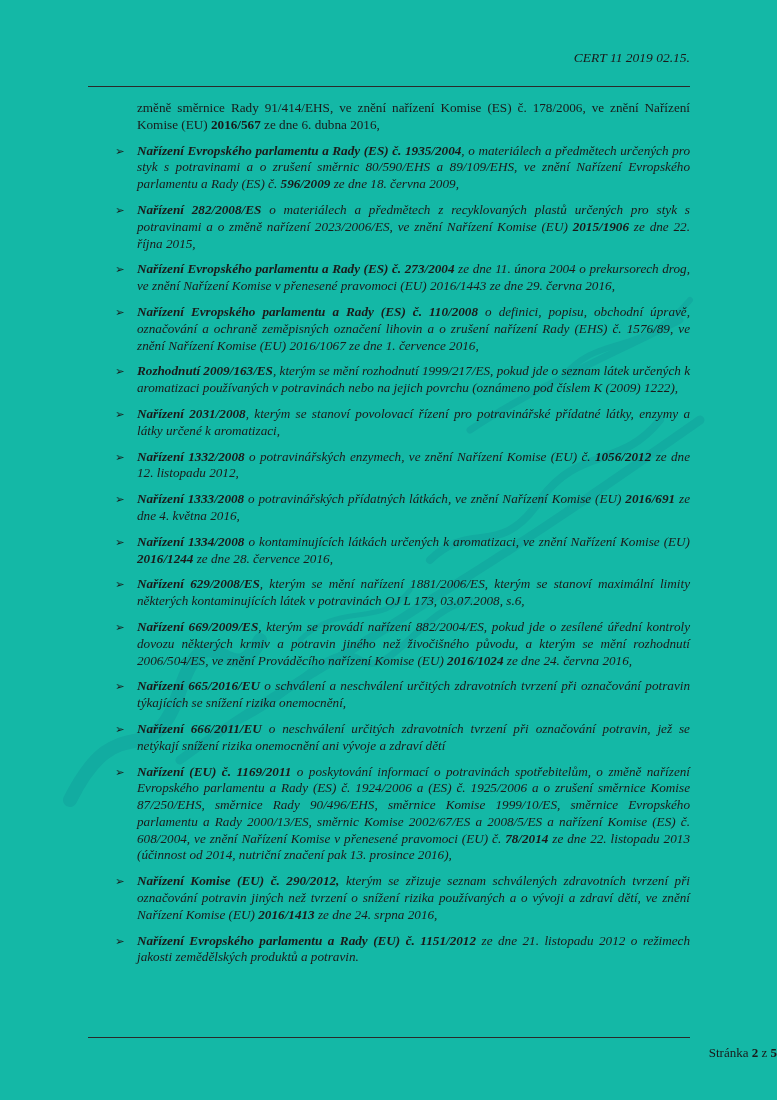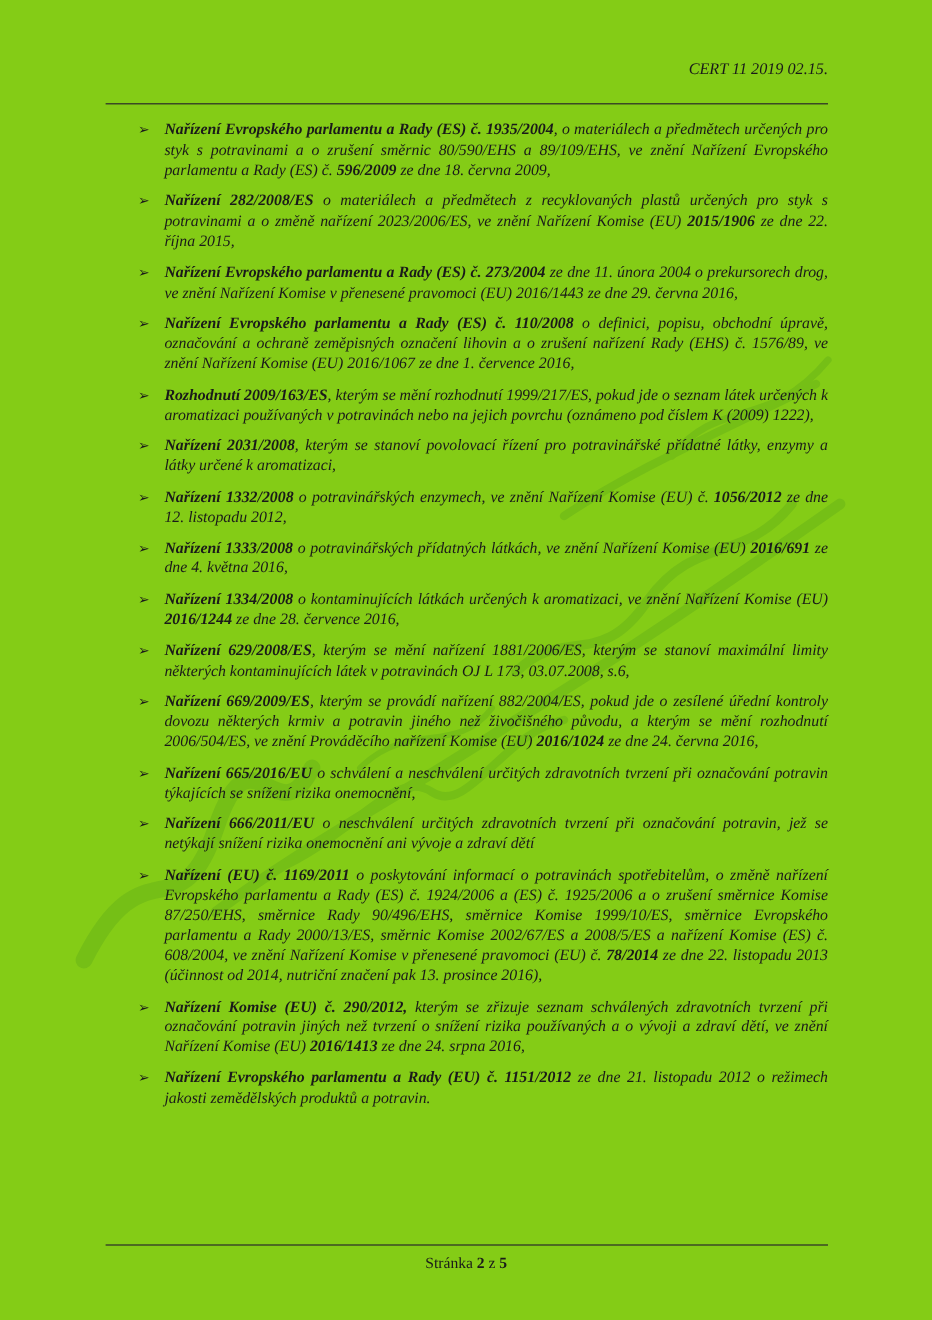--- a/index.html
+++ b/index.html
@@ -1,19 +1,19 @@
 <!DOCTYPE html>
 <html><head>
 <meta charset="utf-8">
 <style>
   html,body{margin:0;padding:0;background:#ffffff;}
   .page{
     position:relative;
     width:777px;height:1100px;
-    background:#84cc16;
+    background:#14b8a6;
     font-family:"Liberation Serif", serif;
     color:#1a1a1a;
     overflow:hidden;
   }
   .header{
     position:absolute;top:50px;left:88px;right:87px;
     text-align:right;
     font-style:italic;
     font-size:13.5px;
   }
@@ -46,21 +46,21 @@
     text-align:justify;
     font-style:italic;
   }
   .b{font-weight:bold;}
   .rule-bottom{
     position:absolute;top:1037px;left:88px;right:87px;
     border-bottom:1.4px solid #2a2a2a;
   }
   .footer{
     position:absolute;top:1045px;left:0;width:100%;
-    text-align:center;
+    text-align:right;
     font-size:13px;
   }
   .watermark{
     position:absolute;top:0;left:0;width:777px;height:1100px;
     pointer-events:none;
     z-index:2;
     mix-blend-mode:multiply;
     opacity:0.55;
   }
   .content,.header,.footer{z-index:1;}
@@ -80,20 +80,21 @@
       <path d="M560 380 C 600 330, 640 360, 690 300" stroke-width="6"></path>
       <path d="M300 640 C 340 600, 380 630, 410 590" stroke-width="5"></path>
     </g>
   </svg>
 
   <div class="header">CERT 11 2019 02.15.</div>
   <div class="rule-top"></div>
 
   <div class="content">
 
+    <p class="intro"><span>změně směrnice Rady 91/414/EHS, ve znění nařízení Komise (ES) č. 178/2006, ve znění Nařízení Komise (EU) </span><span class="b">2016/567</span><span> ze dne 6. dubna 2016,</span></p>
 
     <div>
         <div class="reg-item">
           <span class="bullet">➢</span>
           <div class="reg-text"><span class="b">Nařízení Evropského parlamentu a Rady (ES) č. 1935/2004</span><span>, o materiálech a předmětech určených pro styk s potravinami a o zrušení směrnic 80/590/EHS a 89/109/EHS, ve znění Nařízení Evropského parlamentu a Rady (ES) č. </span><span class="b">596/2009</span><span> ze dne 18. června 2009,</span></div>
         </div>
         <div class="reg-item">
           <span class="bullet">➢</span>
           <div class="reg-text"><span class="b">Nařízení 282/2008/ES</span><span> o materiálech a předmětech z recyklovaných plastů určených pro styk s potravinami a o změně nařízení 2023/2006/ES, ve znění Nařízení Komise (EU) </span><span class="b">2015/1906</span><span> ze dne 22. října 2015,</span></div>
         </div>

